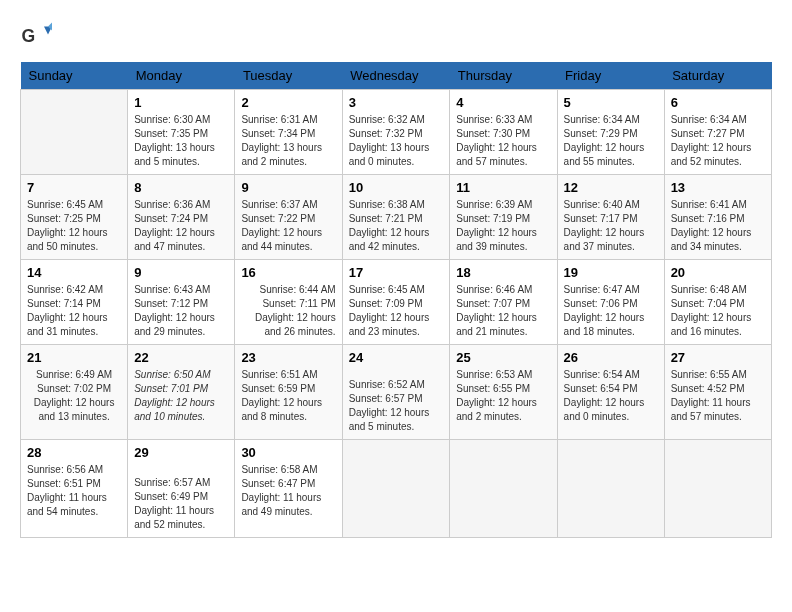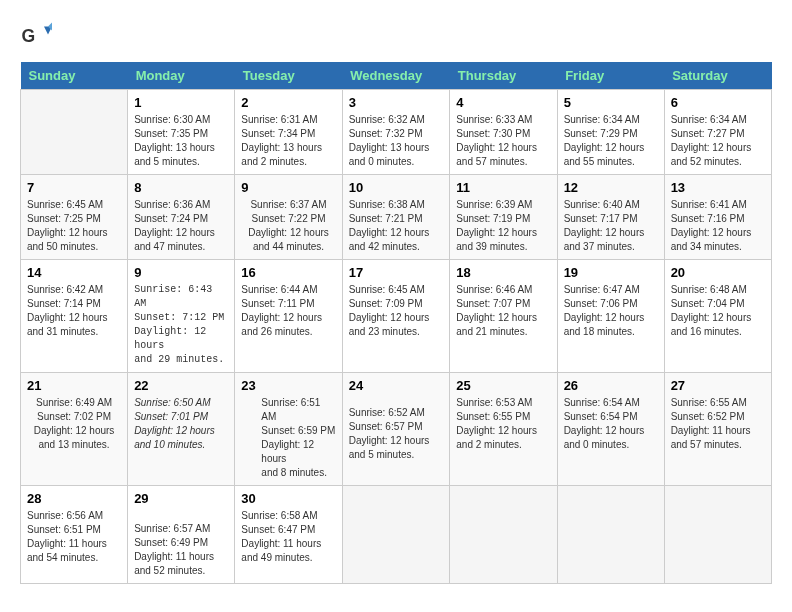--- a/index.html
+++ b/index.html
@@ -52,25 +52,25 @@
       font-size: 16px;
       color: #555;
     }
     .calendar {
       width: 100%;
       border-collapse: collapse;
       font-size: 11px;
     }
     .calendar th {
       background-color: #2b6cb0;
-      color: #86efac;
+      color: #000000;
       text-align: left;
       padding: 6px 8px;
       font-size: 13px;
-      font-weight: bold;
+      font-weight: normal;
     }
     .calendar td {
       border: 1px solid #ccc;
       padding: 5px 6px;
       vertical-align: top;
       width: 108px;
       min-height: 80px;
       background: #fff;
     }
     .calendar tr:nth-child(even) td {
@@ -180,21 +180,21 @@
         </td>
         <td>
           <span class="day-number">8</span>
           <div class="day-info" style="white-space: pre-line;">Sunrise: 6:36 AM
 Sunset: 7:24 PM
 Daylight: 12 hours
 and 47 minutes.</div>
         </td>
         <td>
           <span class="day-number">9</span>
-          <div class="day-info" style="white-space: pre-line; text-align: center;">Sunrise: 6:37 AM
+          <div class="day-info" style="white-space: pre-line;">Sunrise: 6:37 AM
 Sunset: 7:22 PM
 Daylight: 12 hours
 and 44 minutes.</div>
         </td>
         <td>
           <span class="day-number">10</span>
           <div class="day-info" style="white-space: pre-line;">Sunrise: 6:38 AM
 Sunset: 7:21 PM
 Daylight: 12 hours
 and 42 minutes.</div>
@@ -224,28 +224,28 @@
       <tr>
         <td>
           <span class="day-number">14</span>
           <div class="day-info" style="white-space: pre-line;">Sunrise: 6:42 AM
 Sunset: 7:14 PM
 Daylight: 12 hours
 and 31 minutes.</div>
         </td>
         <td>
           <span class="day-number">9</span>
-          <div class="day-info" style="white-space: pre-line; font-family: Liberation Mono, monospace;">Sunrise: 6:43 AM
+          <div class="day-info" style="white-space: pre-line;">Sunrise: 6:43 AM
 Sunset: 7:12 PM
 Daylight: 12 hours
 and 29 minutes.</div>
         </td>
         <td>
           <span class="day-number">16</span>
-          <div class="day-info" style="white-space: pre-line;">Sunrise: 6:44 AM
+          <div class="day-info" style="white-space: pre-line; text-align: right;">Sunrise: 6:44 AM
 Sunset: 7:11 PM
 Daylight: 12 hours
 and 26 minutes.</div>
         </td>
         <td>
           <span class="day-number">17</span>
           <div class="day-info" style="white-space: pre-line;">Sunrise: 6:45 AM
 Sunset: 7:09 PM
 Daylight: 12 hours
 and 23 minutes.</div>
@@ -282,21 +282,21 @@
         </td>
         <td>
           <span class="day-number">22</span>
           <div class="day-info" style="white-space: pre-line; font-style: italic;">Sunrise: 6:50 AM
 Sunset: 7:01 PM
 Daylight: 12 hours
 and 10 minutes.</div>
         </td>
         <td>
           <span class="day-number">23</span>
-          <div class="day-info" style="white-space: pre-line; margin-left: 20px;">Sunrise: 6:51 AM
+          <div class="day-info" style="white-space: pre-line;">Sunrise: 6:51 AM
 Sunset: 6:59 PM
 Daylight: 12 hours
 and 8 minutes.</div>
         </td>
         <td>
           <span class="day-number">24</span>
           <div class="day-info" style="white-space: pre-line; margin-top: 13px;">Sunrise: 6:52 AM
 Sunset: 6:57 PM
 Daylight: 12 hours
 and 5 minutes.</div>
@@ -311,21 +311,21 @@
         <td>
           <span class="day-number">26</span>
           <div class="day-info" style="white-space: pre-line;">Sunrise: 6:54 AM
 Sunset: 6:54 PM
 Daylight: 12 hours
 and 0 minutes.</div>
         </td>
         <td>
           <span class="day-number">27</span>
           <div class="day-info" style="white-space: pre-line;">Sunrise: 6:55 AM
-Sunset: 6:52 PM
+Sunset: 4:52 PM
 Daylight: 11 hours
 and 57 minutes.</div>
         </td>
       </tr>
       <tr>
         <td>
           <span class="day-number">28</span>
           <div class="day-info" style="white-space: pre-line;">Sunrise: 6:56 AM
 Sunset: 6:51 PM
 Daylight: 11 hours

